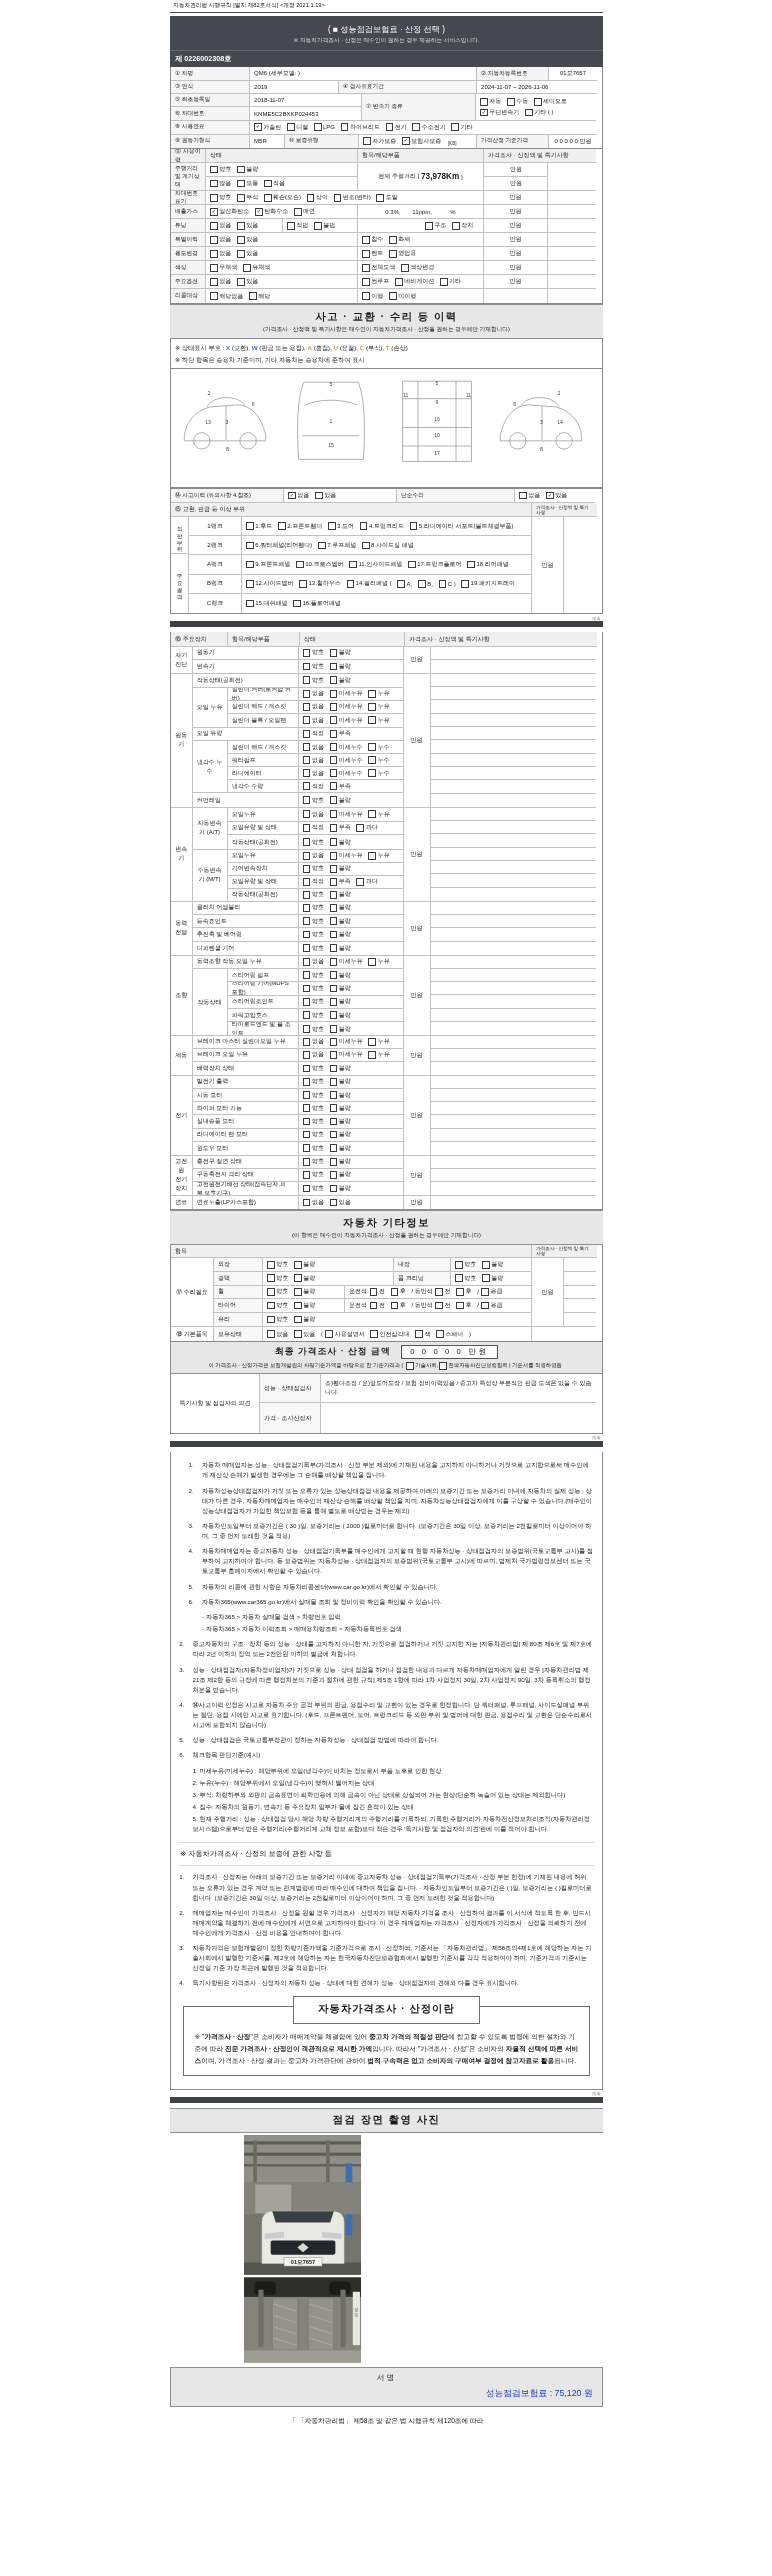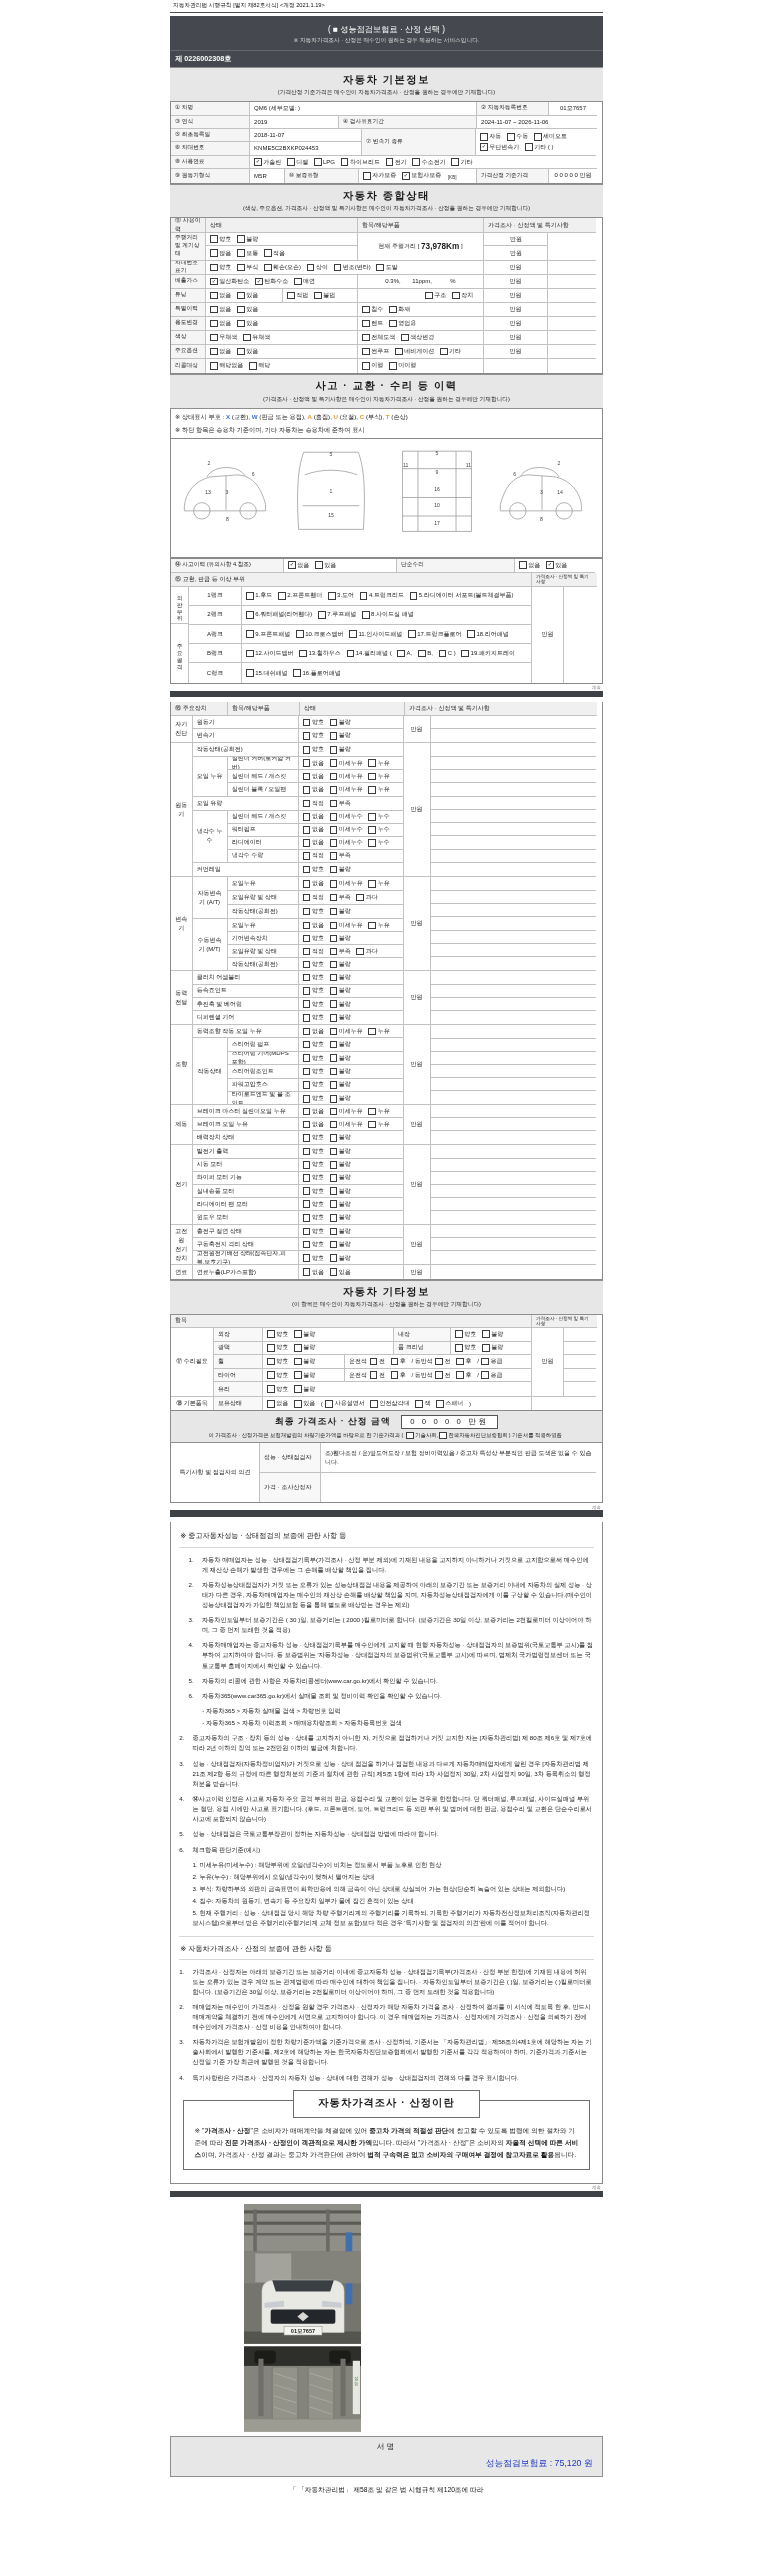--- a/index.html
+++ b/index.html
@@ -87,24 +87,20 @@
 <div id="doc">
   <div class="ruletext">자동차관리법 시행규칙 [별지 제82호서식] &lt;개정 2021.1.19&gt;</div>
   <div class="ruleline"></div>
 
   <div class="band">
     <div class="t2">( ■ 성능점검보험료 · 산정 선택 )</div>
     <div class="t3">※ 자동차가격조사 · 산정은 매수인이 원하는 경우 제공하는 서비스입니다.</div>
   </div>
   <div class="docno">제 0226002308호</div>
 
-  <div class="shead">
-    <div class="st">자동차 기본정보</div>
-    <div class="ss">(가격산정 기준가격은 매수인이 자동차가격조사 · 산정을 원하는 경우에만 기재합니다)</div>
-  </div>
   <div class="tbl" id="tbl-basic">
       <div class="r" style="height: 13.4px;">
         <div class="c lab" style="width: 79px; flex: 0 0 79px;">
           <div class="ct">
             <span class="tx">① 차명</span>
           </div>
         </div>
         <div class="c " style="width: 227px; flex: 0 0 227px;">
           <div class="ct">
             <span class="tx">QM6 (세부모델: )</span>
@@ -284,24 +280,20 @@
           </div>
         </div>
         <div class="c ctr" style="width: 48px; flex: 0 0 48px;">
           <div class="ct">
             <span class="tx">0 0 0 0 0 만원</span>
           </div>
         </div>
       </div>
     </div>
 
-  <div class="shead">
-    <div class="st">자동차 종합상태</div>
-    <div class="ss">(색상, 주요옵션, 가격조사 · 산정액 및 특기사항은 매수인이 자동차가격조사 · 산정을 원하는 경우에만 기재합니다)</div>
-  </div>
   <div class="tbl" id="tbl-overall">
       <div class="r" style="height: 14.4px;">
         <div class="c hd" style="width: 35px; flex: 0 0 35px;">
           <div class="ct">
             <span class="tx">⑪ 사용이력</span>
           </div>
         </div>
         <div class="c hd" style="width: 152px; flex: 0 0 152px;">
           <div class="ct">
             <span class="tx">상태</span>
@@ -2676,21 +2668,20 @@
             </div>
           </div>
         </div>
       </div>
     </div>
 
   <div class="contmark">계속</div>
   <div class="pgbar"></div>
 
   <div class="nsec" id="notice-body">
-    <div class="nhead">※ 중고자동차성능 · 상태점검의 보증에 관한 사항 등</div>
       <div class="nitem in1">
         <span class="nn">1.</span>
         <span class="nt">자동차 매매업자는 성능 · 상태점검기록부(가격조사 · 산정 부분 제외)에 기재된 내용을 고지하지 아니하거나 거짓으로 고지함으로써 매수인에게 재산상 손해가 발생한 경우에는 그 손해를 배상할 책임을 집니다.</span>
       </div>
       <div class="nitem in1">
         <span class="nn">2.</span>
         <span class="nt">자동차성능상태점검자가 거짓 또는 오류가 있는 성능상태점검 내용을 제공하여 아래의 보증기간 또는 보증거리 이내에 자동차의 실제 성능 · 상태가 다른 경우, 자동차매매업자는 매수인의 재산상 손해를 배상할 책임을 지며, 자동차성능상태점검자에게 이를 구상할 수 있습니다.(매수인이 성능상태점검자가 가입한 책임보험 등을 통해 별도로 배상받는 경우는 제외)</span>
       </div>
       <div class="nitem in1">
         <span class="nn">3.</span>
@@ -2754,20 +2745,23 @@
       </div>
       <div class="pbox" id="price-box">
       <div class="pboxtitle">자동차가격조사 · 산정이란</div>
       <div class="pboxtext" id="price-box-text"><span class="tx">※ "</span><span class="tx" style="font-weight: bold;">가격조사 · 산정</span><span class="tx">"은 소비자가 매매계약을 체결함에 있어 </span><span class="tx" style="font-weight: bold;">중고차 가격의 적절성 판단</span><span class="tx">에 참고할 수 있도록 법령에 의한 절차와 기준에 따라 </span><span class="tx" style="font-weight: bold;">전문 가격조사 · 산정인이 객관적으로 제시한 가액</span><span class="tx">입니다. 따라서 "가격조사 · 산정"은 소비자의 </span><span class="tx" style="font-weight: bold;">자율적 선택에 따른 서비스</span><span class="tx">이며, 가격조사 · 산정 결과는 중고차 가격판단에 관하여 </span><span class="tx" style="font-weight: bold;">법적 구속력은 없고 소비자의 구매여부 결정에 참고자료로 활용</span><span class="tx">됩니다.</span></div>
     </div>
   </div>
 
   <div class="contmark">계속</div>
   <div class="pgbar"></div>
 
+  <div class="shead">
+    <div class="st">점검 장면 촬영 사진</div>
+  </div>
   <div class="photoband">
     <svg class="ph" width="117" height="140" viewBox="0 0 228 272">
       <rect x="0" y="0" width="228" height="272" fill="#75756e"></rect>
       <rect x="0" y="0" width="228" height="92" fill="#8f8f88"></rect>
       <rect x="0" y="12" width="228" height="6" fill="#5b5b55"></rect>
       <rect x="0" y="34" width="228" height="6" fill="#5b5b55"></rect>
       <rect x="0" y="56" width="228" height="5" fill="#63635c"></rect>
       <rect x="18" y="10" width="7" height="130" fill="#6a6a63"></rect>
       <rect x="160" y="10" width="7" height="120" fill="#6a6a63"></rect>
       <rect x="198" y="55" width="13" height="140" fill="#3f6fae"></rect>

